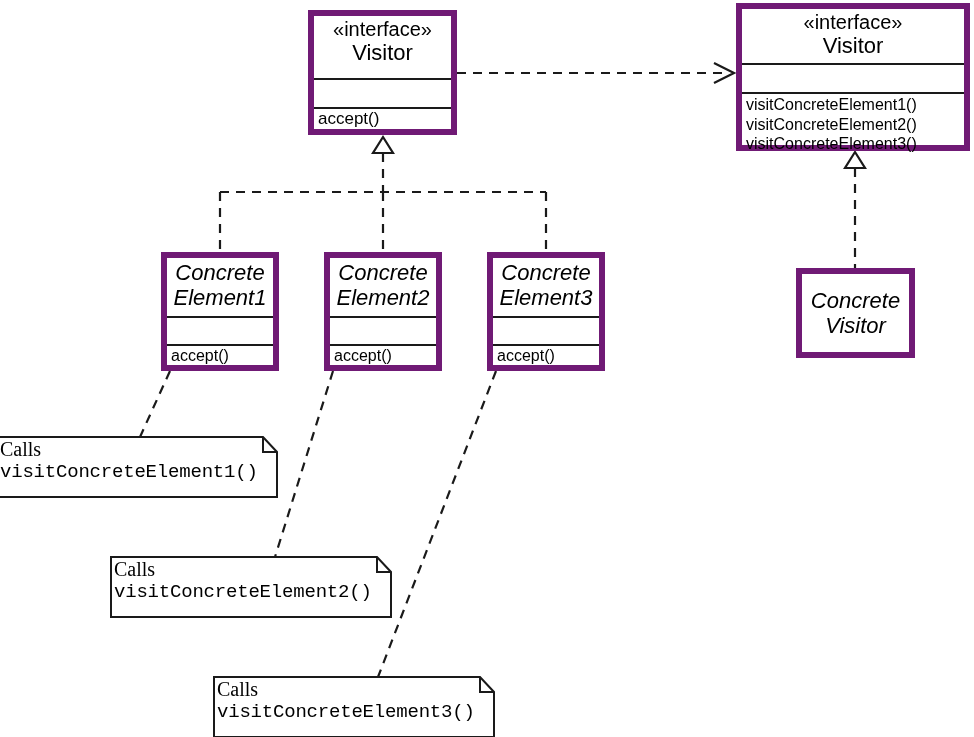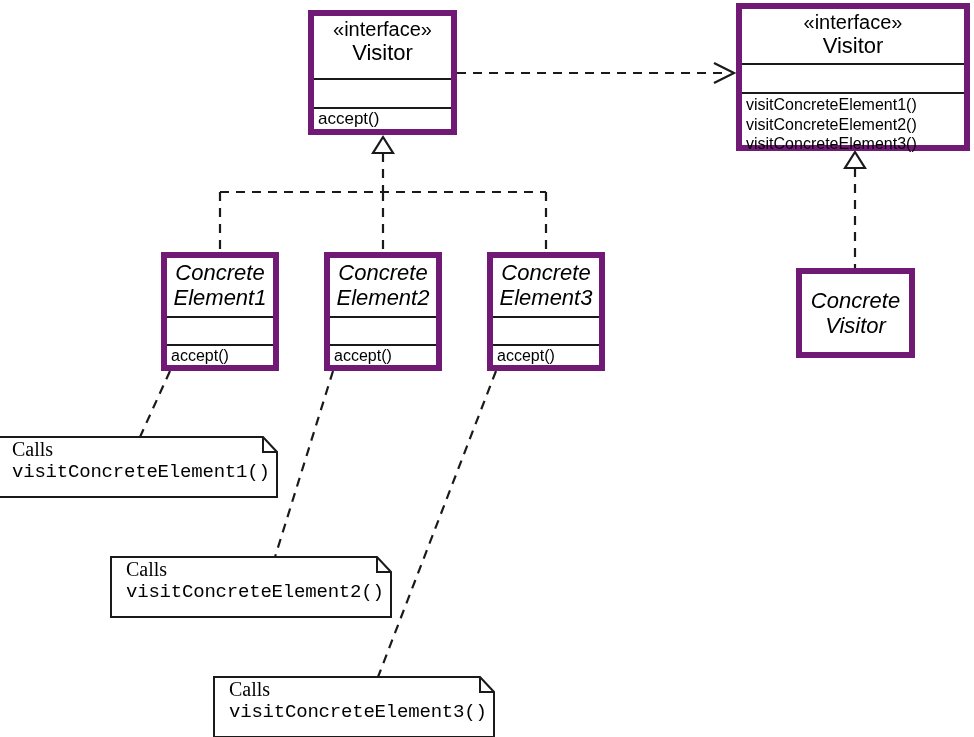--- a/index.html
+++ b/index.html
@@ -75,21 +75,21 @@
     position: absolute;
     z-index: 3;
   }
   .uml-note .note-shape {
     position: absolute;
     left: 0;
     top: 0;
   }
   .uml-note .note-text {
     position: absolute;
-    left: 16px;
+    left: 4px;
     top: 2px;
     right: 4px;
   }
   .note-calls {
     display: block;
     font-family: "Liberation Serif", serif;
     font-size: 20px;
     line-height: 1.15;
   }
   .note-call-sig {

